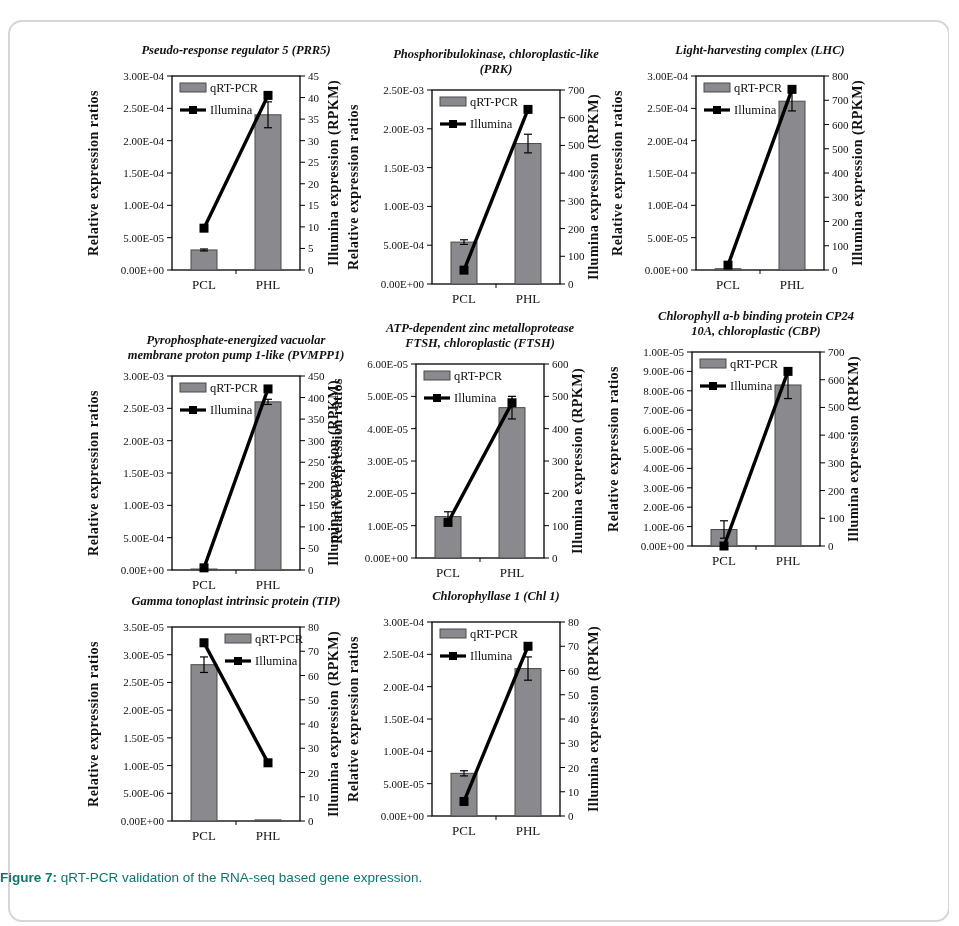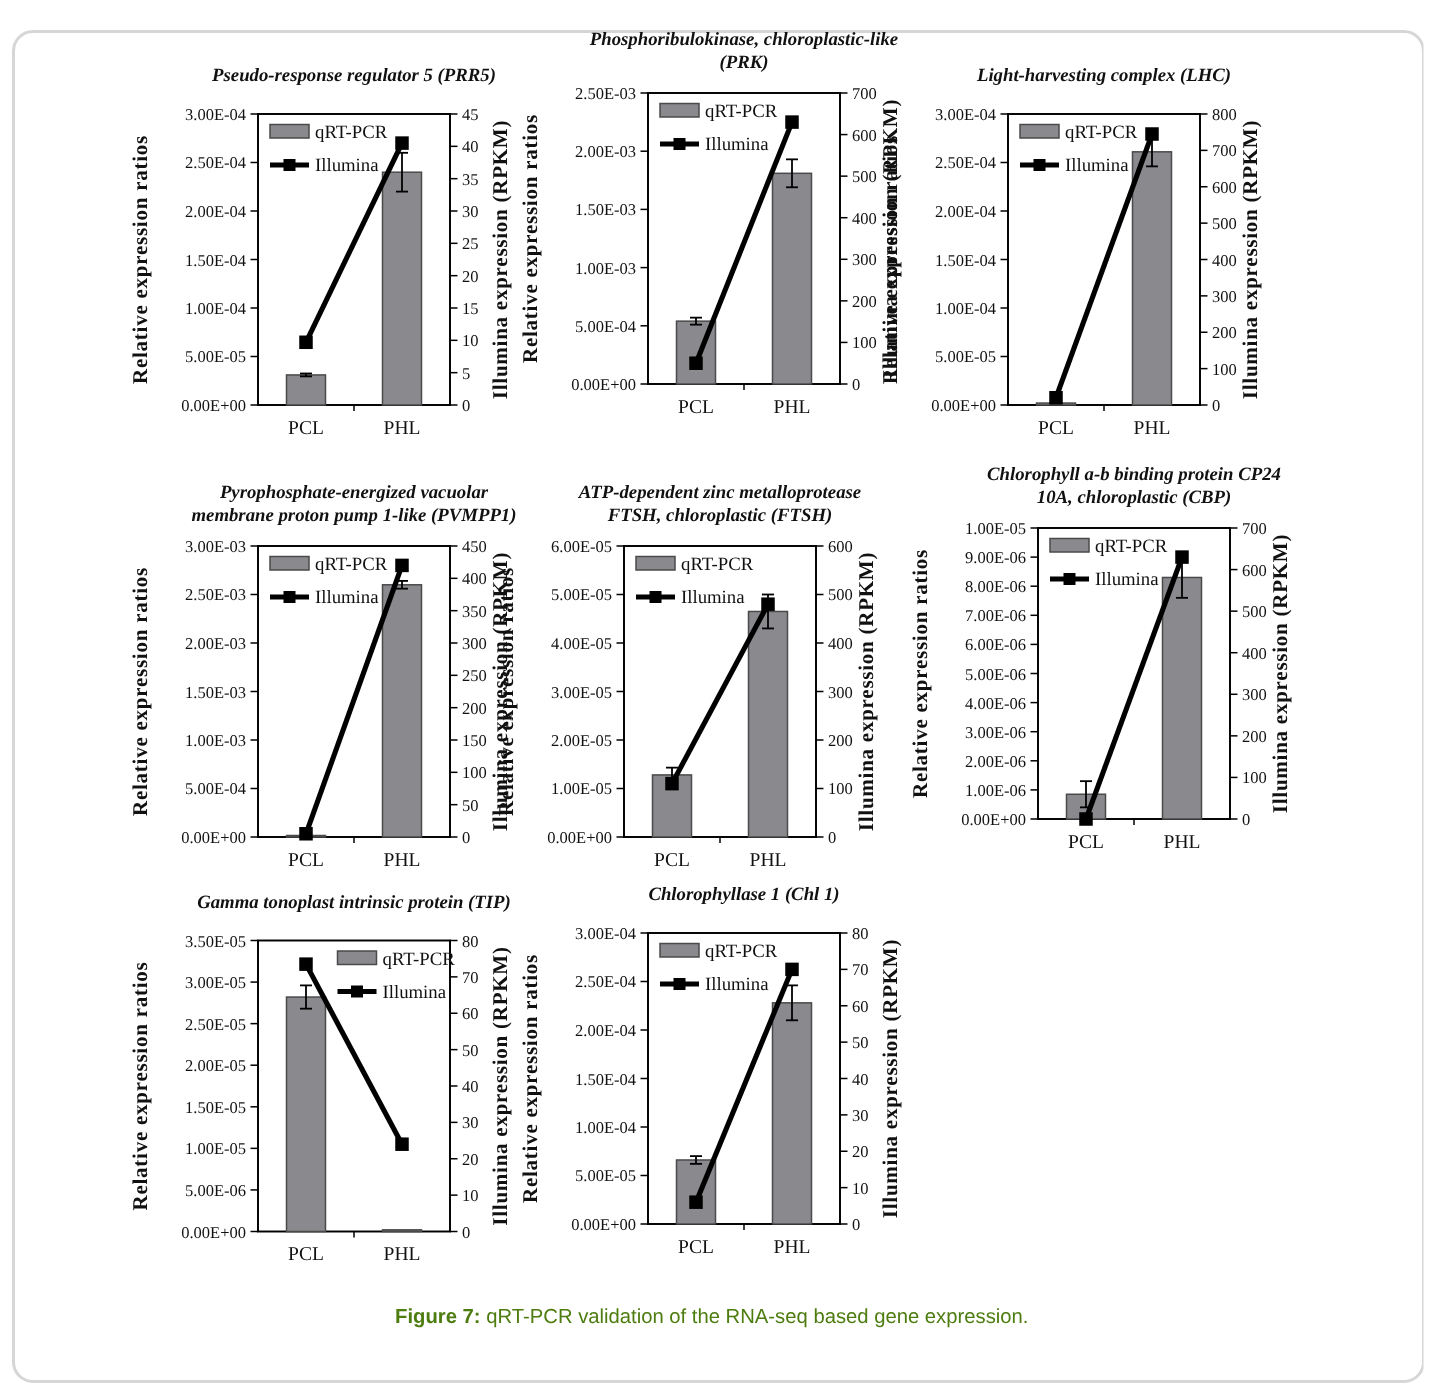--- a/index.html
+++ b/index.html
@@ -1,31 +1,31 @@
 <!DOCTYPE html>
 <html><head>
 <meta charset="utf-8">
 <style>
   html,body{margin:0;padding:0;background:#ffffff;}
   #page{position:relative;width:949px;height:926px;background:#ffffff;overflow:hidden;
         font-family:"Liberation Serif",serif;}
   .panel-border{position:absolute;left:8px;top:20px;width:938px;height:898px;
         border:2px solid #d6d6d6;border-radius:14px;background:#ffffff;}
   .chart{position:absolute;width:302px;height:272px;}
-  #c0{left:60px;top:30px}  #c1{left:320px;top:16px}  #c2{left:560px;top:30px}
-  #c3{left:60px;top:318px} #c4{left:304px;top:318px} #c5{left:580px;top:306px}
+  #c0{left:60px;top:30px}  #c1{left:320px;top:44px}  #c2{left:584px;top:30px}
+  #c3{left:60px;top:330px} #c4{left:304px;top:318px} #c5{left:580px;top:306px}
   #c6{left:60px;top:581px} #c7{left:320px;top:576px}
   svg{overflow:visible;display:block;}
   .ctitle{font-family:"Liberation Serif",serif;font-style:italic;font-weight:bold;font-size:12.5px;fill:#111;}
   .tick{font-family:"Liberation Serif",serif;font-size:11px;fill:#111;}
   .xlab{font-family:"Liberation Serif",serif;font-size:13px;fill:#111;}
   .atitle{font-family:"Liberation Serif",serif;font-weight:bold;font-size:14px;fill:#111;letter-spacing:0.5px;}
   .leg{font-family:"Liberation Serif",serif;font-size:12.5px;fill:#111;}
-  .caption{position:absolute;left:0;right:0;top:870px;text-align:center;
-        font-family:"Liberation Sans",sans-serif;font-size:13.5px;color:#4d7c0f;}
+  .caption{position:absolute;left:0;right:0;top:870px;text-align:left;
+        font-family:"Liberation Sans",sans-serif;font-size:13.5px;color:#0f766e;}
   .caption b{font-weight:bold;}
 </style>
 </head>
 <body>
 
 <div id="page">
   <div class="panel-border"></div>
 
   <div id="c0" class="chart">
       <svg viewBox="0 0 302 272" width="302" height="272">

